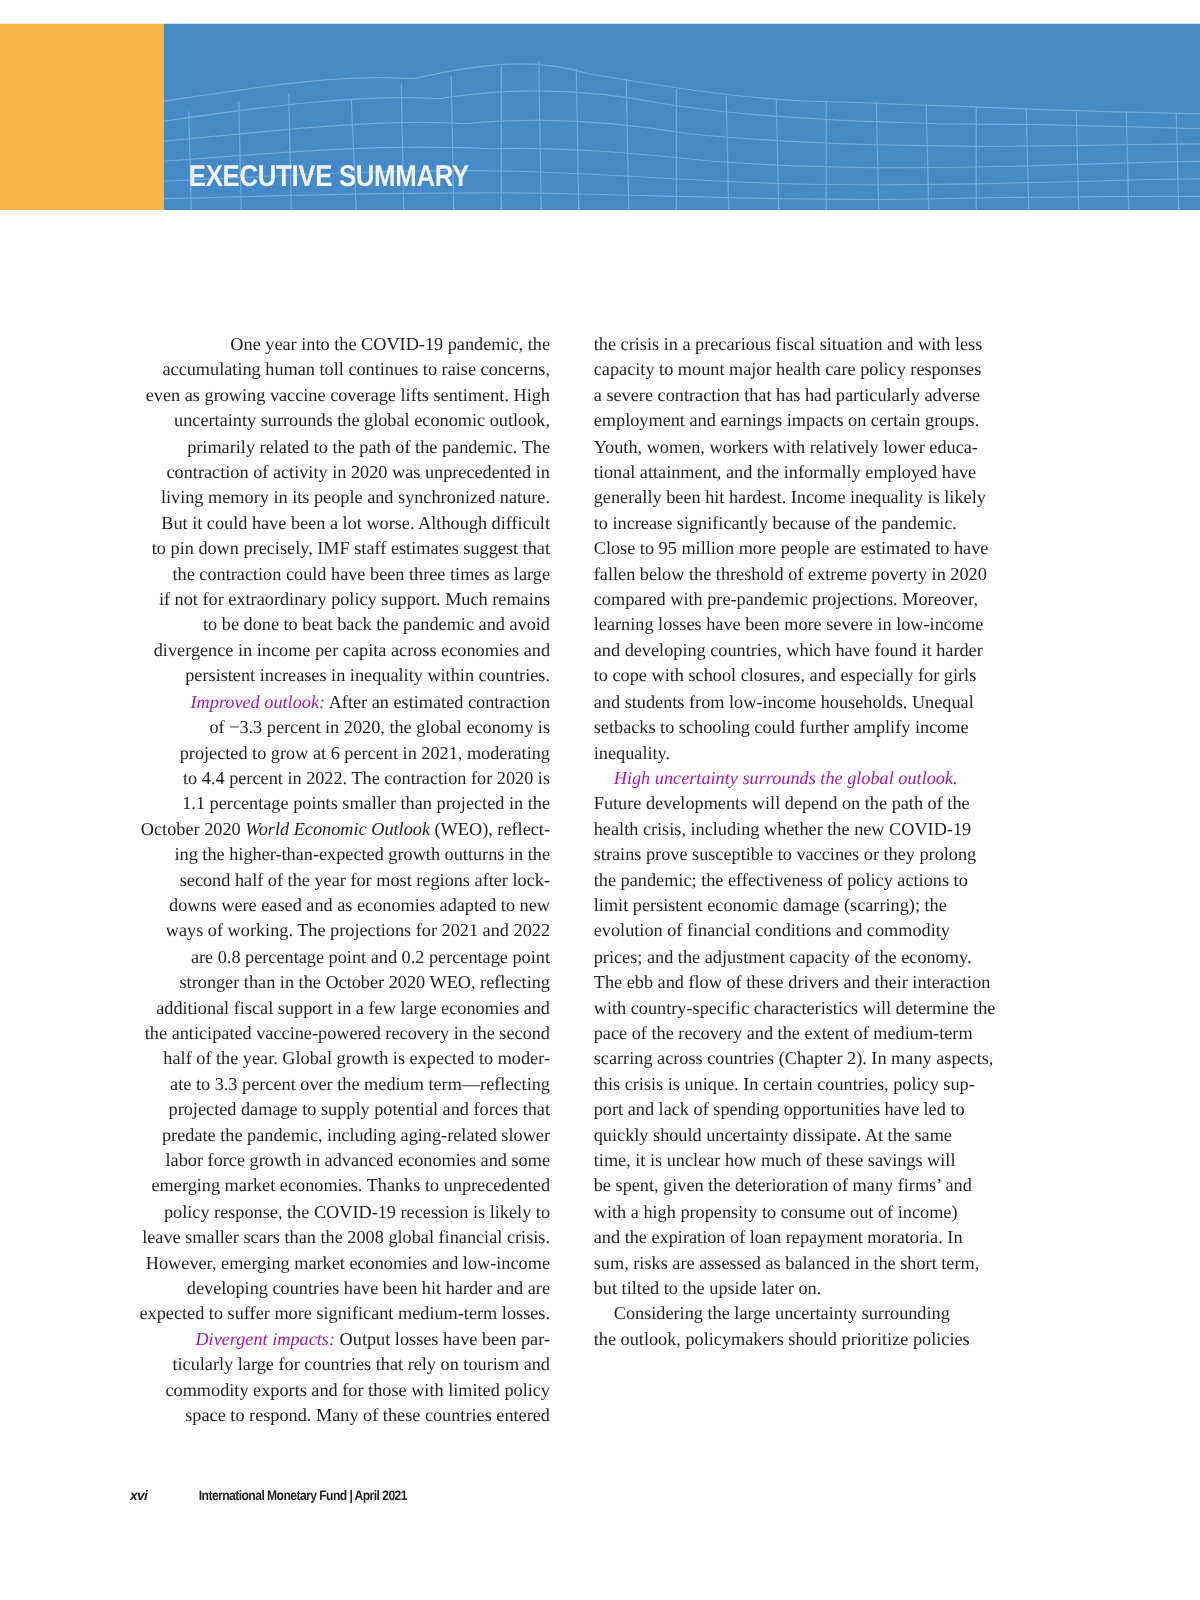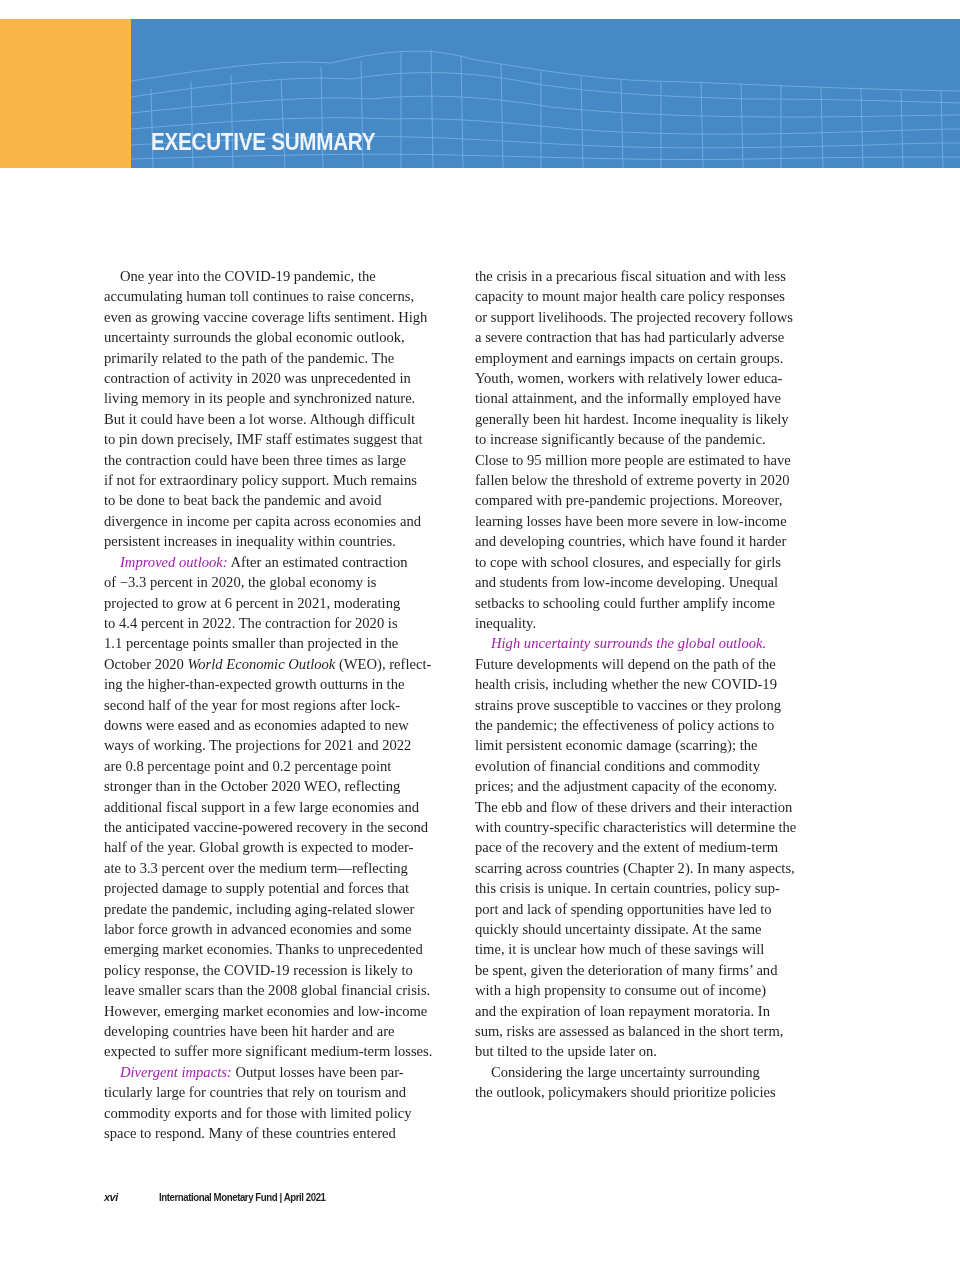--- a/index.html
+++ b/index.html
@@ -3,21 +3,21 @@
 <meta charset="utf-8">
 <style>
   html, body { margin: 0; padding: 0; background: #ffffff; }
   body { width: 960px; height: 1280px; position: relative; overflow: hidden; font-family: "Liberation Serif", "DejaVu Serif", serif; color: #231f20; }
   .banner { position: absolute; left: 0; top: 19px; width: 960px; height: 149px; }
   .banner-orange { position: absolute; left: 0; top: 0; width: 131px; height: 149px; background: #fbb64a; }
   .banner-blue { position: absolute; left: 131px; top: 0; width: 829px; height: 149px; background: #4589c6; overflow: hidden; }
   .banner-blue svg { position: absolute; left: 0; top: 0; }
   .banner-title { position: absolute; left: 151px; top: 109px; font-family: "Liberation Sans", "DejaVu Sans", sans-serif; font-weight: bold; font-size: 24px; color: #eef4fa; letter-spacing: -0.3px; transform: scaleX(0.86); transform-origin: left top; }
   .col { position: absolute; top: 266px; font-size: 14.6px; line-height: 20.4px; text-align: left; }
-  .col-left { left: 104px; width: 336px; }
+  .col-left { left: 104px; width: 336px; text-align: right; }
   .col-right { left: 475px; width: 338px; }
   .col p { margin: 0; }
   .indent { text-indent: 16px; }
   .lead { font-style: italic; color: #a21caf; }
   .ital { font-style: italic; }
   .footer { position: absolute; top: 1191px; left: 104px; font-family: "Liberation Sans", "DejaVu Sans", sans-serif; font-size: 11px; font-weight: bold; color: #231f20; letter-spacing: -0.5px; }
   .footer .pg { position: absolute; left: 0; top: 0; font-style: italic; }
   .footer .pub { position: absolute; left: 55px; top: 0; white-space: nowrap; transform: scaleX(0.88); transform-origin: left top; }
   .line { display: block; white-space: nowrap; }
 </style>
@@ -111,34 +111,33 @@
     <span class="line" style="text-indent:0">ticularly large for countries that rely on tourism and</span>
     <span class="line" style="text-indent:0">commodity exports and for those with limited policy</span>
     <span class="line" style="text-indent:0">space to respond. Many of these countries entered</span>
   </p>
 </div>
 
 <div class="col col-right">
   <p>
     <span class="line">the crisis in a precarious fiscal situation and with less</span>
     <span class="line">capacity to mount major health care policy responses</span>
-    <span class="line">or support livelihoods. The projected recovery follows</span>
     <span class="line">a severe contraction that has had particularly adverse</span>
     <span class="line">employment and earnings impacts on certain groups.</span>
     <span class="line">Youth, women, workers with relatively lower educa-</span>
     <span class="line">tional attainment, and the informally employed have</span>
     <span class="line">generally been hit hardest. Income inequality is likely</span>
     <span class="line">to increase significantly because of the pandemic.</span>
     <span class="line">Close to 95 million more people are estimated to have</span>
     <span class="line">fallen below the threshold of extreme poverty in 2020</span>
     <span class="line">compared with pre-pandemic projections. Moreover,</span>
     <span class="line">learning losses have been more severe in low-income</span>
     <span class="line">and developing countries, which have found it harder</span>
     <span class="line">to cope with school closures, and especially for girls</span>
-    <span class="line">and students from low-income developing. Unequal</span>
+    <span class="line">and students from low-income households. Unequal</span>
     <span class="line">setbacks to schooling could further amplify income</span>
     <span class="line">inequality.</span>
   </p>
   <p>
     <span class="line indent lead">High uncertainty surrounds the global outlook.</span>
     <span class="line">Future developments will depend on the path of the</span>
     <span class="line">health crisis, including whether the new COVID-19</span>
     <span class="line">strains prove susceptible to vaccines or they prolong</span>
     <span class="line">the pandemic; the effectiveness of policy actions to</span>
     <span class="line">limit persistent economic damage (scarring); the</span>

